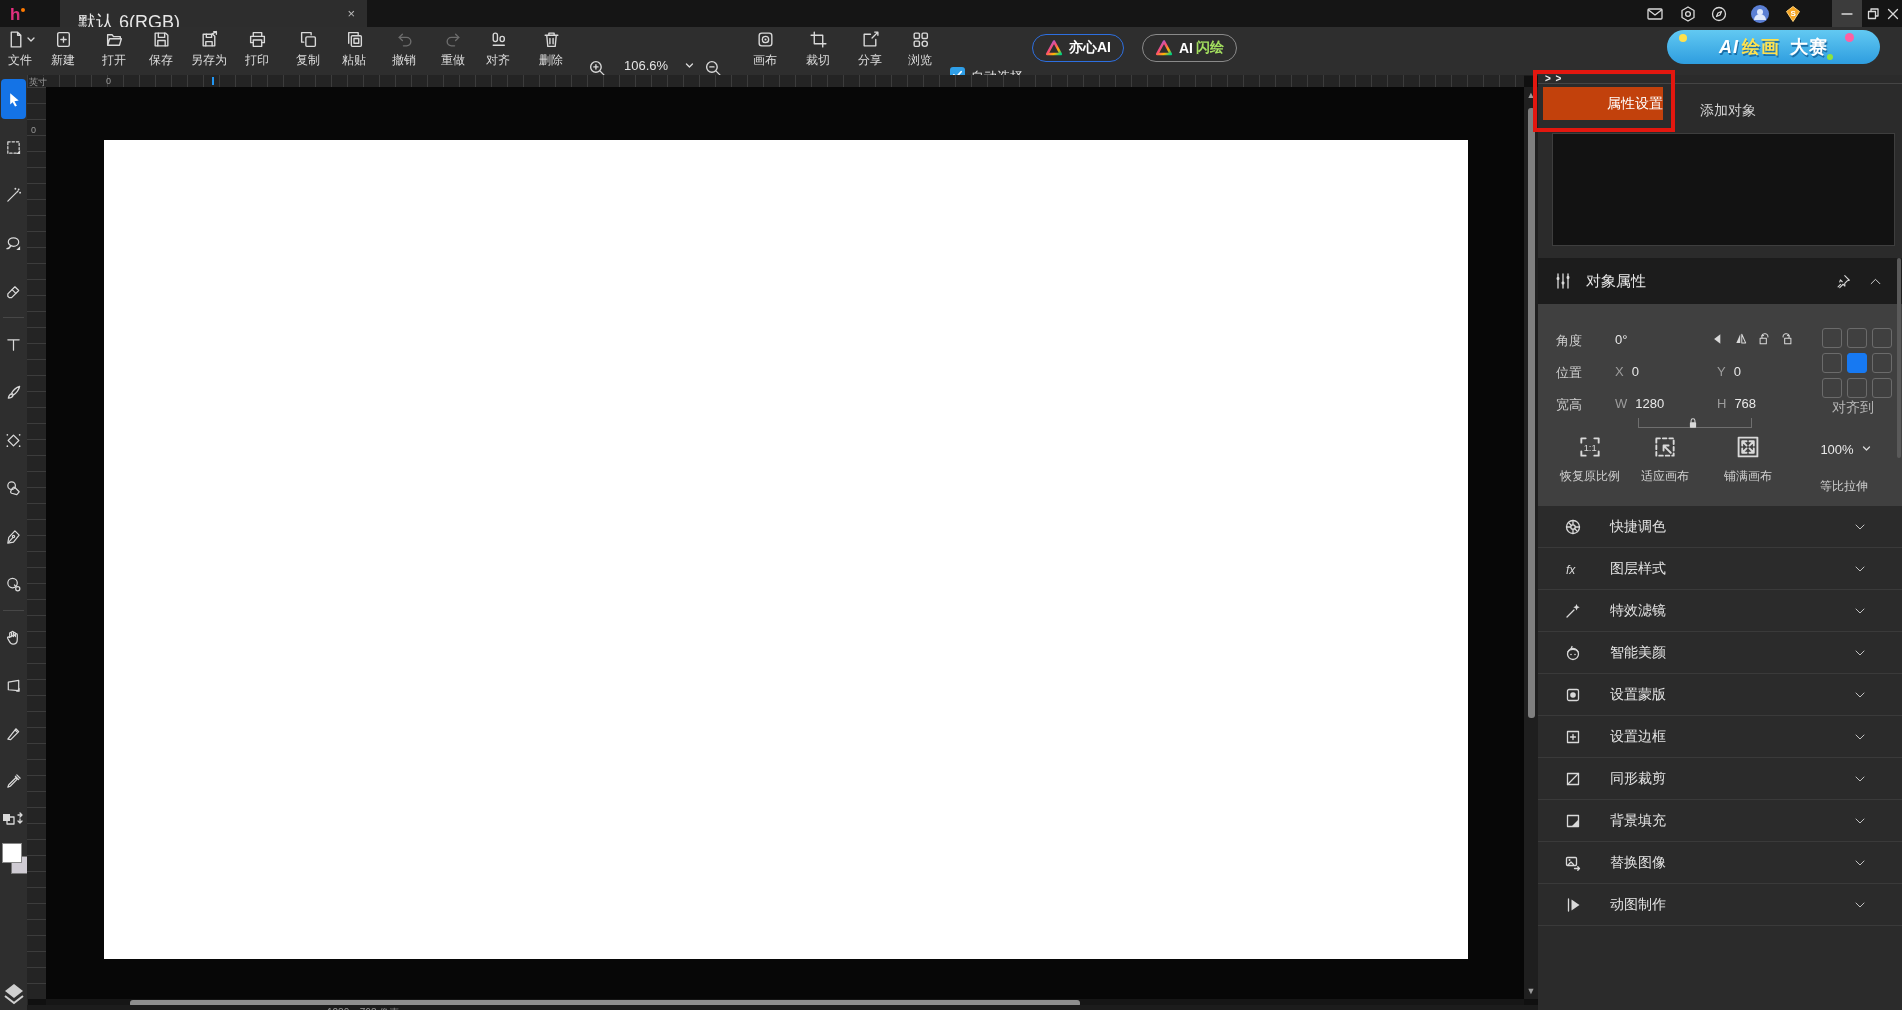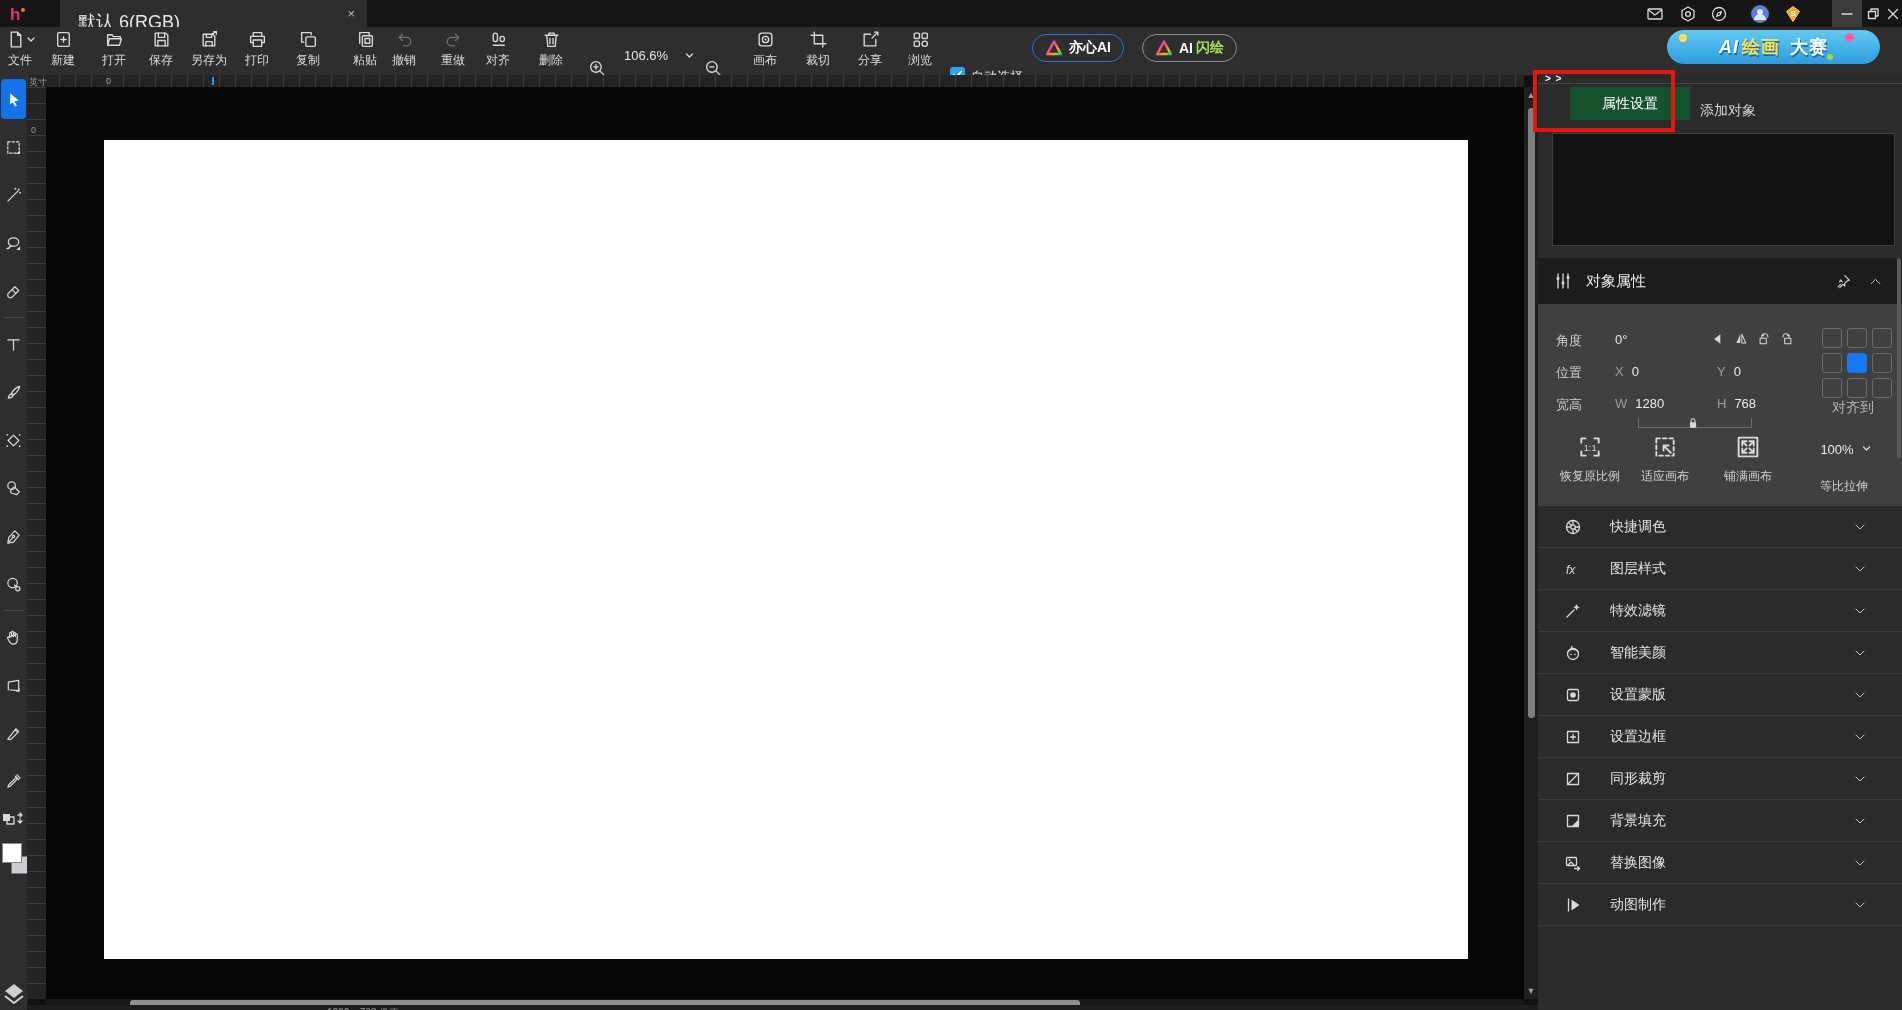--- a/index.html
+++ b/index.html
@@ -55,22 +55,22 @@
   .hscroll{left:46px;top:999px;width:1478px;height:9px;background:#161616;}
   .hthumb{left:130px;top:1000px;width:950px;height:7px;background:#8f8f8f;border-radius:3px;}
   .sarrow{color:#9a9a9a;font-size:9px;line-height:10px;text-align:center;width:14px;}
   .statusbar{left:27px;top:1005px;width:1511px;height:5px;background:#1c1c1c;overflow:hidden;}
   .statusbar span{position:absolute;left:300px;top:1px;font-size:10px;color:#9a9a9a;white-space:nowrap;}
 
   
   .panel{left:1538px;top:75px;width:364px;height:935px;background:#2b2b2b;}
   .ptophr{left:1538px;top:83px;width:364px;height:1px;background:#454545;}
   .collapse{left:1545px;top:73px;font-size:10px;font-weight:bold;color:#f0f0f0;letter-spacing:1px;z-index:12;}
-  .tabblue{left:1543px;top:87px;width:120px;height:33px;background:#14532d;color:#fff;font-size:14px;
-    display:flex;align-items:center;justify-content:center;z-index:11;margin-left:27px;}
+  .tabblue{left:1543px;top:87px;width:120px;height:33px;background:#c2410c;color:#fff;font-size:14px;
+    display:flex;align-items:center;justify-content:flex-end;z-index:11;}
   .tabplain{left:1668px;top:87px;width:120px;height:33px;color:#d6d6d6;font-size:14px;
     display:flex;align-items:flex-end;justify-content:center;}
   .redbox{left:1533px;top:70px;width:134px;height:54px;border:4px solid #e3170f;z-index:13;pointer-events:none;}
   .preview{left:1552px;top:133px;width:341px;height:111px;background:#121212;border:1px solid #3e3e3e;}
   .phead{left:1538px;top:258px;width:364px;height:46px;background:#1c1c1c;display:flex;align-items:center;}
   .phead .pt{font-size:15px;color:#e8e8e8;margin-left:14px;}
   .props{left:1538px;top:304px;width:364px;height:204px;background:#404040;font-size:13px;}
   .plabel{position:absolute;left:18px;color:#cfcfcf;font-size:13px;}
   .ibox{position:absolute;background:#404040;border-radius:4px;height:26px;display:flex;align-items:center;
     color:#e8e8e8;font-size:13px;padding:0 8px;box-sizing:border-box;}
@@ -201,21 +201,21 @@
       </svg>
     <span class="tl">打印</span>
   </div>
   <div class="titem" style="left:286px">
     <svg class="ic" width="19" height="19" viewBox="0 0 18 18">
         <rect x="6.5" y="6.5" width="9" height="9" rx="1"></rect>
         <path d="M4.5 11.5h-2v-9h9v2"></path>
       </svg>
     <span class="tl">复制</span>
   </div>
-  <div class="titem" style="left:343px">
+  <div class="titem" style="left:332px">
     <svg class="ic" width="19" height="19" viewBox="0 0 18 18">
         <rect x="6" y="5.5" width="9.5" height="10" rx="1"></rect>
         <path d="M3.5 12.5v-10h9v2"></path>
         <rect x="8.5" y="8" width="4.5" height="4.5"></rect>
       </svg>
     <span class="tl">粘贴</span>
   </div>
   <div class="titem dis" style="left:382px">
     <svg class="ic" width="19" height="19" viewBox="0 0 18 18">
         <path d="M4 7h7a4 4 0 0 1 0 8H8"></path>
@@ -242,21 +242,21 @@
     <svg class="ic" width="19" height="19" viewBox="0 0 18 18">
         <path d="M3 5h12M6.5 5V3h5v2M4.5 5l1 10.5h7l1-10.5M7.5 8v5M10.5 8v5"></path>
       </svg>
     <span class="tl">删除</span>
   </div>
 
   <svg class="abs ic" style="left:588px;top:32px" width="19" height="19" viewBox="0 0 18 18">
     <circle cx="7.5" cy="7.5" r="5"></circle>
       <path d="M11.5 11.5l4 4M7.5 5.5v4M5.5 7.5h4"></path>
     </svg>
-  <div class="abs" style="left:624px;top:21px;width:70px;display:flex;align-items:center;gap:17px">
+  <div class="abs" style="left:624px;top:31px;width:70px;display:flex;align-items:center;gap:17px">
     <span style="font-size:13px;color:#e4e4e4">106.6%</span>
     <svg class="ic" width="9" height="6" viewBox="0 0 8 6">
         <path d="M1 1l3 3 3-3"></path>
       </svg>
   </div>
   <div class="abs" style="left:618px;top:53px;width:82px;text-align:center;font-size:12px;color:#dcdcdc">放大/缩小</div>
   <svg class="abs ic" style="left:704px;top:32px" width="19" height="19" viewBox="0 0 18 18">
     <circle cx="7.5" cy="7.5" r="5"></circle>
       <path d="M11.5 11.5l4 4M5.5 7.5h4"></path>
     </svg>

